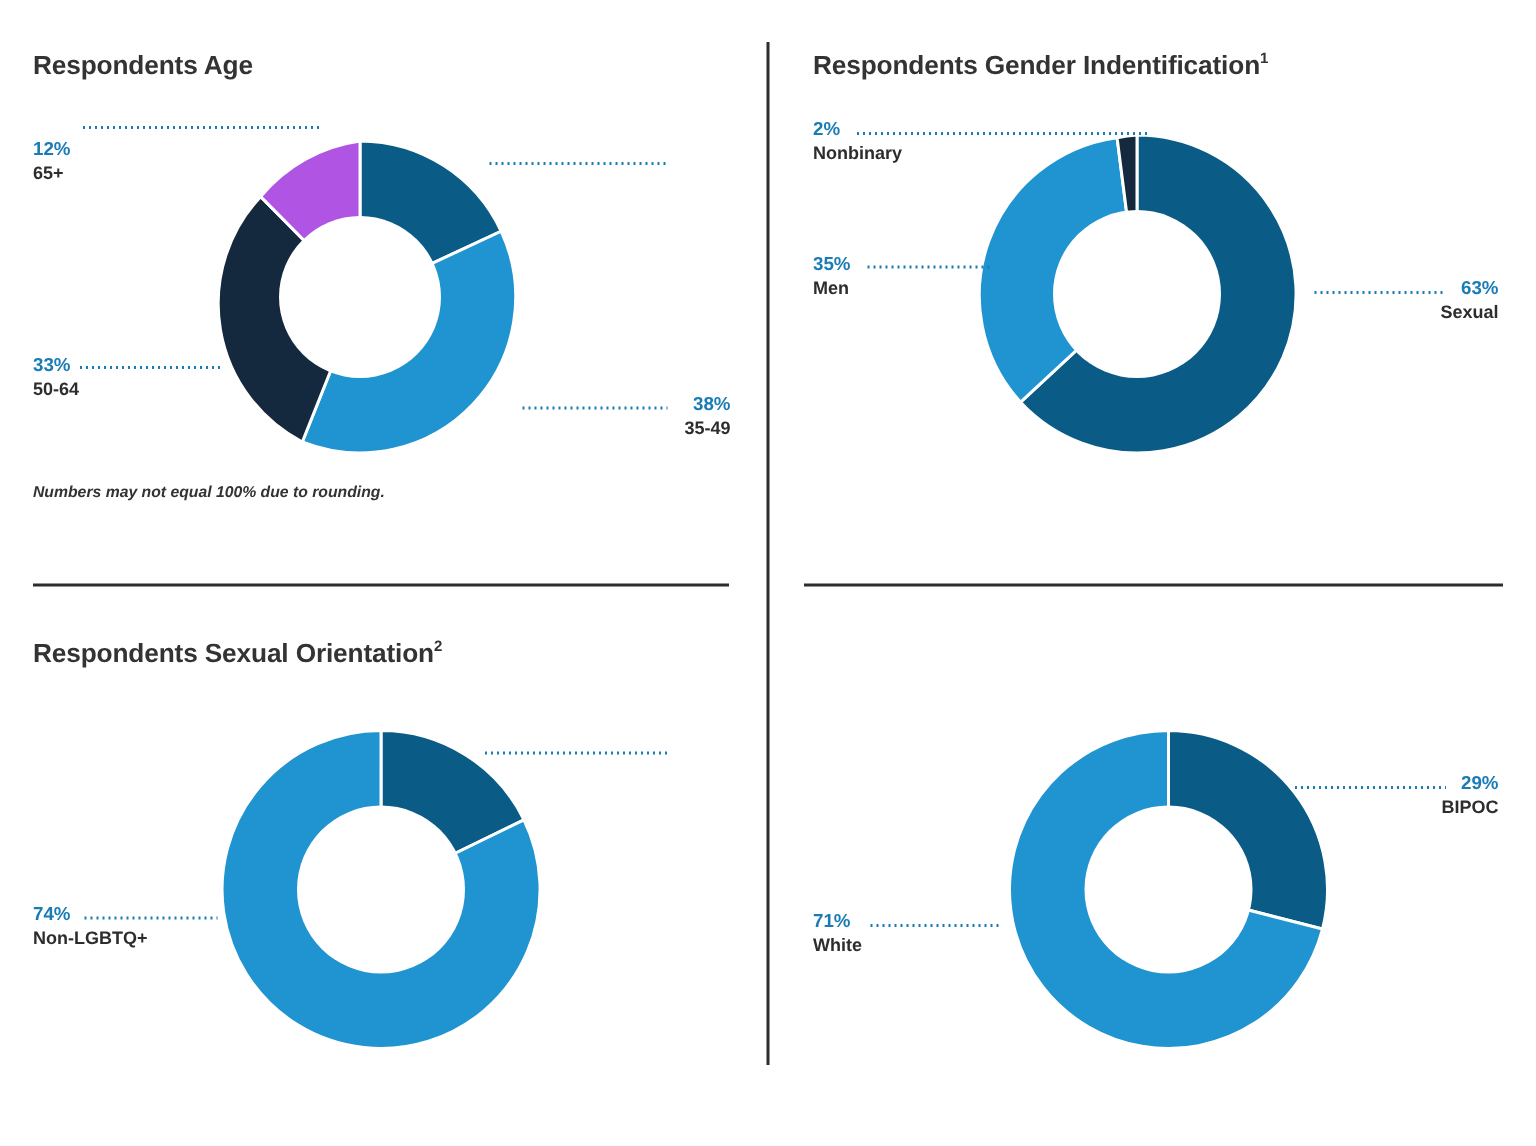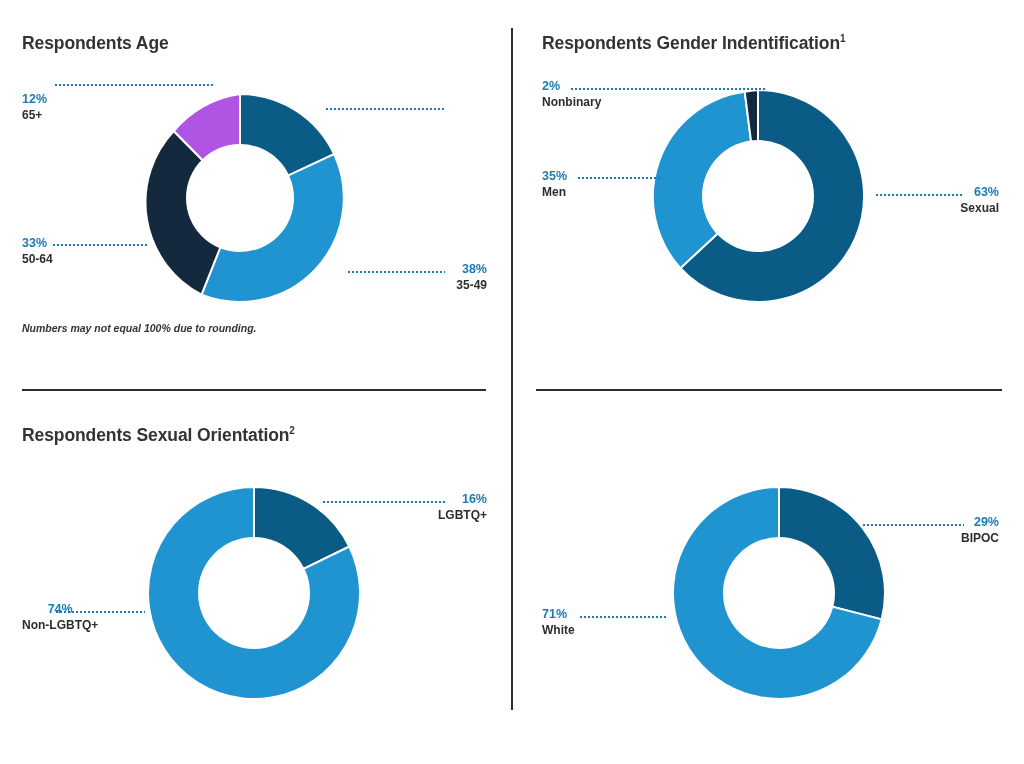--- a/index.html
+++ b/index.html
@@ -164,27 +164,23 @@
     <svg class="donut" width="224" height="224" viewBox="0 0 224 224">
 
       <path fill="#0a5c86" stroke="#ffffff" stroke-width="2" d="M112 112 L112 6 A106 106 0 0 1 207.30 65.52 Z"></path>
 
       <path fill="#2093d1" stroke="#ffffff" stroke-width="2" d="M112 112 L207.30 65.52 A106 106 0 1 1 112 6 Z"></path>
       <circle cx="112" cy="112" r="56" fill="#ffffff"></circle>
     </svg>
   </div>
 
   <div class="leader" style="left:322px;top:112px;width:125px;"></div>
-  <div class="lbl right" style="left:360px;top:103px;width:127px;">
-    <span class="pct">16%</span>
-    <span class="cat">LGBTQ+</span>
-  </div>
 
   <div class="leader" style="left:55px;top:222px;width:90px;"></div>
-  <div class="lbl left" style="left:22px;top:213px;text-align:center;">
+  <div class="lbl left" style="left:22px;top:213px;">
     <span class="pct">74%</span>
     <span class="cat">Non-LGBTQ+</span>
   </div>
 </div>
 
 <div class="panel" style="left:512px;top:389px;width:512px;height:375px;">
 
 
   <div class="donut-wrap" style="left:155px;top:92px;width:224px;height:224px;">
     <svg class="donut" width="224" height="224" viewBox="0 0 224 224">

